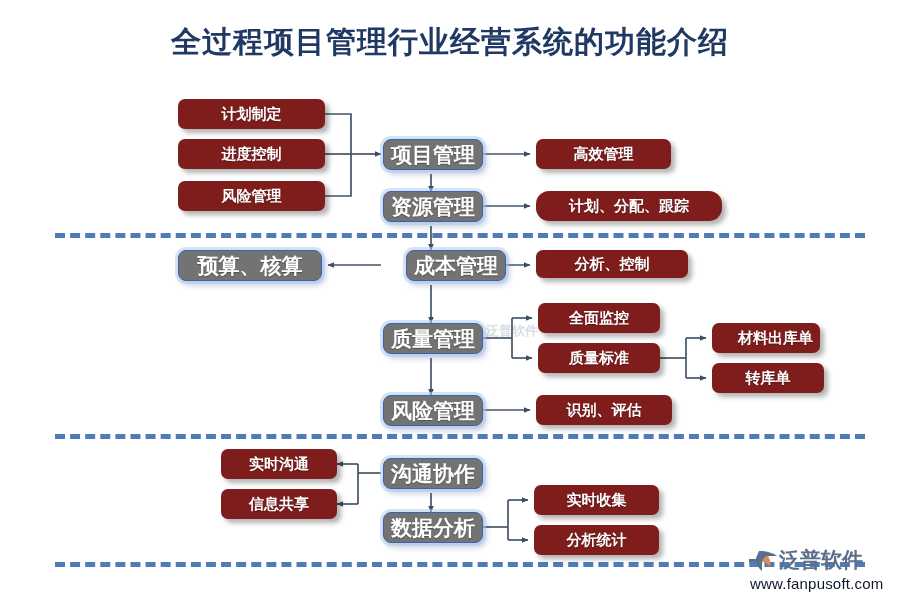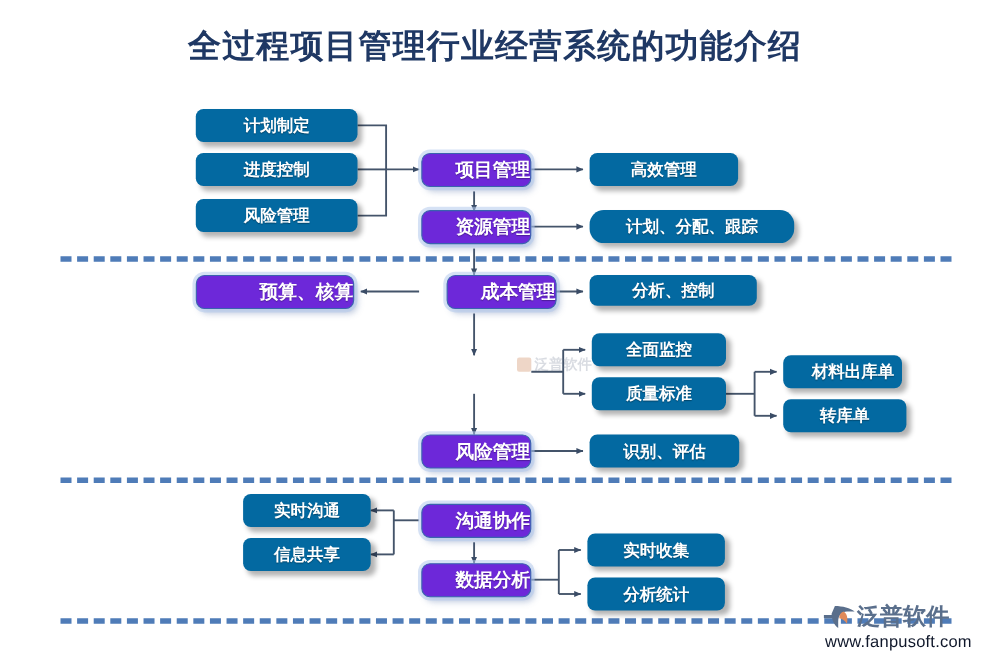--- a/index.html
+++ b/index.html
@@ -43,36 +43,35 @@
     display: flex;
     align-items: center;
     justify-content: center;
     color: #ffffff;
     font-weight: bold;
     white-space: nowrap;
     z-index: 5;
   }
 
   .node.gray {
-    background: #0369a1;
+    background: #7f1d1d;
     border-radius: 7px;
     font-size: 15px;
     box-shadow: 4px 4px 5px rgba(0,0,0,0.30);
     text-shadow: 0 1px 1px rgba(0,0,0,0.35);
   }
 
   .node.blue {
-    background: #6d28d9;
+    background: #737373;
     border-radius: 8px;
-    font-size: 17px;
+    font-size: 21px;
     border: 1px solid #3a63ae;
     box-shadow: 0 0 0 3px rgba(180,202,236,0.55),
                 3px 4px 6px rgba(70,100,160,0.35);
     text-shadow: 0 1px 1px rgba(0,0,0,0.30);
-    justify-content: flex-end;
   }
 
   
   svg.wires {
     position: absolute;
     left: 0; top: 0;
     width: 900px;
     height: 600px;
     z-index: 2;
     pointer-events: none;
@@ -243,20 +242,23 @@
   <div class="node blue" style="left:178px; top:250px; width:144px; height:31px;">
     <span>预算、核算</span>
   </div>
   <div class="node blue" style="left:406px; top:250px; width:100px; height:31px;">
     <span>成本管理</span>
   </div>
   <div class="node gray" style="left:536px; top:250px; width:152px; height:28px;">
     <span>分析、控制</span>
   </div>
 
+  <div class="node blue" style="left:383px; top:323px; width:100px; height:31px;">
+    <span>质量管理</span>
+  </div>
   <div class="node gray" style="left:538px; top:303px; width:122px; height:30px;">
     <span>全面监控</span>
   </div>
   <div class="node gray" style="left:538px; top:343px; width:122px; height:30px;">
     <span>质量标准</span>
   </div>
 
   <div class="node gray" style="left:712px; top:323px; width:108px; height:30px;padding-left:19px;">
     <span>材料出库单</span>
   </div>

